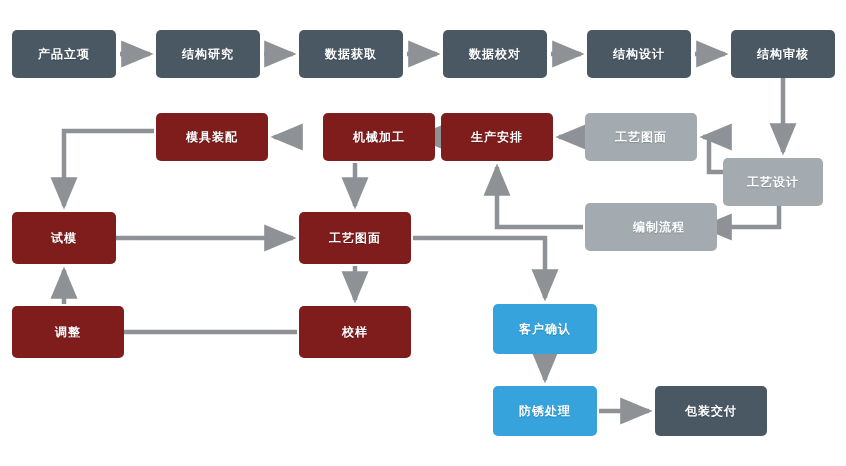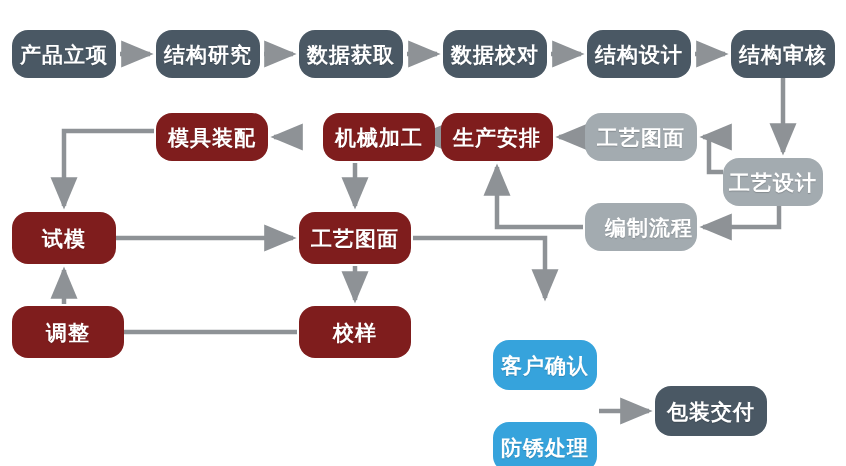--- a/index.html
+++ b/index.html
@@ -24,33 +24,33 @@
     width: 846px;
     height: 466px;
     pointer-events: none;
   }
   .node {
     position: absolute;
     box-sizing: border-box;
     display: flex;
     align-items: center;
     justify-content: center;
-    border-radius: 16px;
+    border-radius: 5px;
     color: #ffffff;
-    font-size: 21px;
+    font-size: 12px;
     font-weight: bold;
     letter-spacing: 1px;
     white-space: nowrap;
     line-height: 1;
     text-shadow: 0 1px 1px rgba(0,0,0,0.18);
   }
   .node.dark  { background: #4a5864; }
   .node.blue  { background: #7f1d1d; }
   .node.gray  { background: #a3abb0; }
-  .node.light { background: #36a3dc; margin-top: 36px; }
+  .node.light { background: #36a3dc; }
 </style>
 </head>
 <body>
 
 <div id="canvas">
 
   <svg id="edges" viewBox="0 0 846 466" width="846" height="466" xmlns="http://www.w3.org/2000/svg">
     <defs>
       <marker id="ah" markerWidth="9" markerHeight="9" refX="6.4" refY="3.6" orient="auto" markerUnits="strokeWidth">
         <path d="M0,0.6 L7.2,3.6 L0,6.6 Z" fill="#8e9296"></path>
@@ -100,21 +100,21 @@
 
   <div class="node dark" style="left:12px;  top:30px;  width:104px; height:48px;">产品立项</div>
   <div class="node dark" style="left:156px; top:30px;  width:104px; height:48px;">结构研究</div>
   <div class="node dark" style="left:299px; top:30px;  width:104px; height:48px;">数据获取</div>
   <div class="node dark" style="left:443px; top:30px;  width:104px; height:48px;">数据校对</div>
   <div class="node dark" style="left:587px; top:30px;  width:104px; height:48px;">结构设计</div>
   <div class="node dark" style="left:731px; top:30px;  width:104px; height:48px;">结构审核</div>
 
   <div class="node gray" style="left:723px; top:158px; width:100px; height:48px;">工艺设计</div>
   <div class="node gray" style="left:585px; top:113px; width:112px; height:48px;">工艺图面</div>
-  <div class="node gray" style="left:585px; top:203px; width:112px; height:48px;padding-left:16px;">编制流程</div>
+  <div class="node gray" style="left:585px; top:203px; width:132px; height:48px;padding-left:16px;">编制流程</div>
 
   <div class="node blue" style="left:441px; top:113px; width:112px; height:48px;">生产安排</div>
   <div class="node blue" style="left:299px; top:113px; width:112px; height:48px;margin-left:24px;">机械加工</div>
   <div class="node blue" style="left:156px; top:113px; width:112px; height:48px;">模具装配</div>
 
   <div class="node blue" style="left:12px;  top:212px; width:104px; height:52px;">试模</div>
   <div class="node blue" style="left:299px; top:212px; width:112px; height:52px;">工艺图面</div>
 
   <div class="node blue" style="left:12px;  top:306px; width:112px; height:52px;">调整</div>
   <div class="node blue" style="left:299px; top:306px; width:112px; height:52px;">校样</div>

